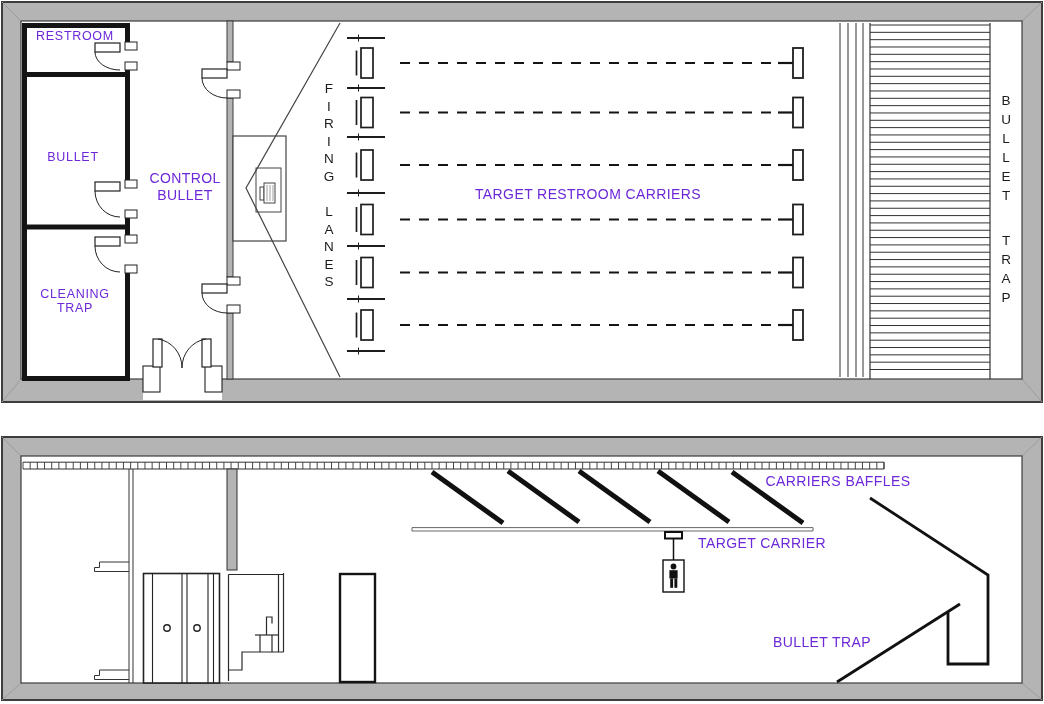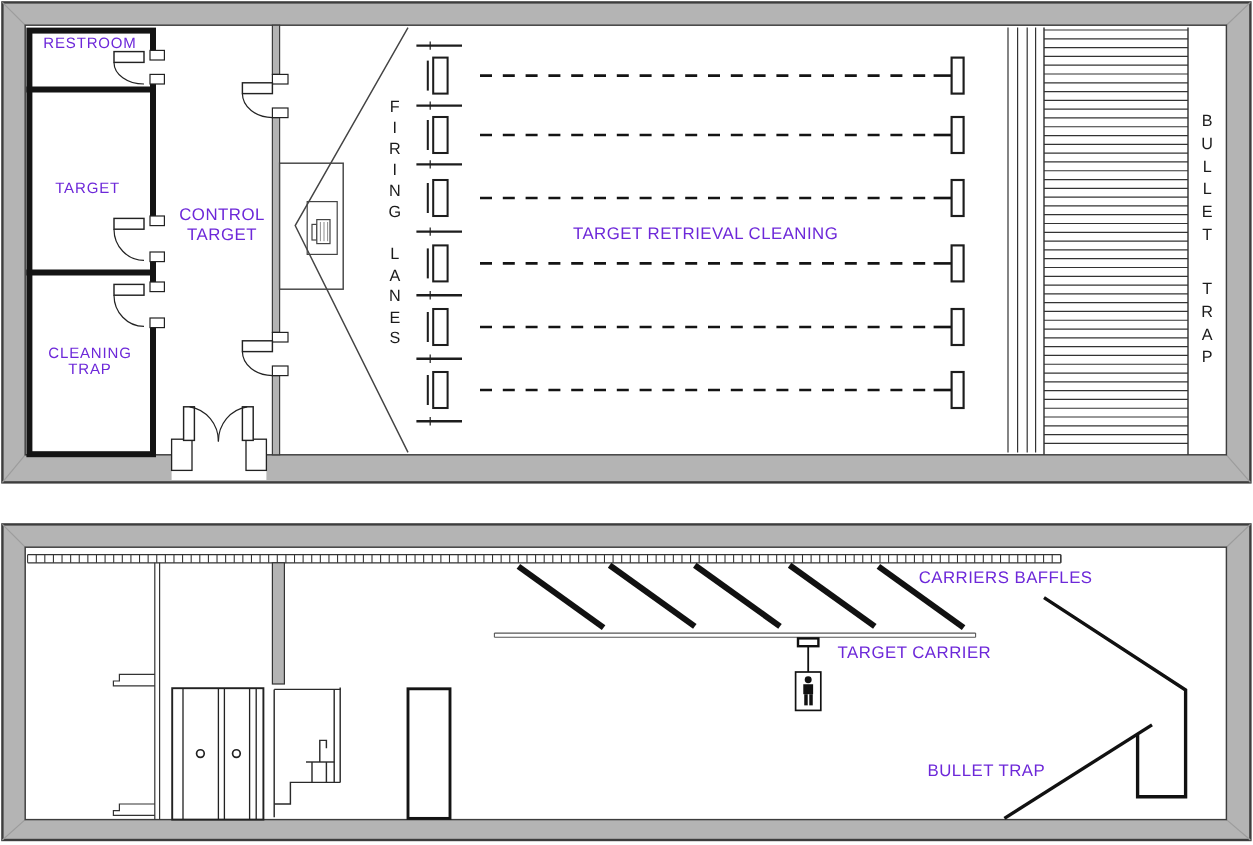--- a/index.html
+++ b/index.html
@@ -439,38 +439,38 @@
     </g>
 
     <g stroke="#111" stroke-width="2.8" fill="none">
       <path d="M870,498 L988,575 L988,664 L948,664 L948,612"></path>
       <line x1="837" y1="682" x2="960" y2="604"></line>
     </g>
   </g>
 </svg>
 
 <div class="lbl" style="left:75px;top:29px;">RESTROOM</div>
-<div class="lbl" style="left:73px;top:150px;">TARGET</div>
+<div class="lbl" style="left:73px;top:150px;">BULLET</div>
 <div class="lbl wrap" style="left:75px;top:287px;width:76px;">CLEANING TRAP</div>
-<div class="lbl big wrap" style="left:185px;top:170px;width:94px;line-height:16.5px;">CONTROL TARGET</div>
+<div class="lbl big wrap" style="left:185px;top:170px;width:94px;line-height:16.5px;">CONTROL BULLET</div>
 <div class="vcol" style="left:329px;top:80px;">
       <span>F</span>
       <span>I</span>
       <span>R</span>
       <span>I</span>
       <span>N</span>
       <span>G</span>
       <span class="vgap"></span>
       <span>L</span>
       <span>A</span>
       <span>N</span>
       <span>E</span>
       <span>S</span>
     </div>
-<div class="lbl big" style="left:588px;top:187px;">TARGET RETRIEVAL CLEANING</div>
+<div class="lbl big" style="left:588px;top:187px;">TARGET RESTROOM CARRIERS</div>
 <div class="vcol wide" style="left:1006px;top:91px;">
       <span>B</span>
       <span>U</span>
       <span>L</span>
       <span>L</span>
       <span>E</span>
       <span>T</span>
       <span class="vgap"></span>
       <span>T</span>
       <span>R</span>

